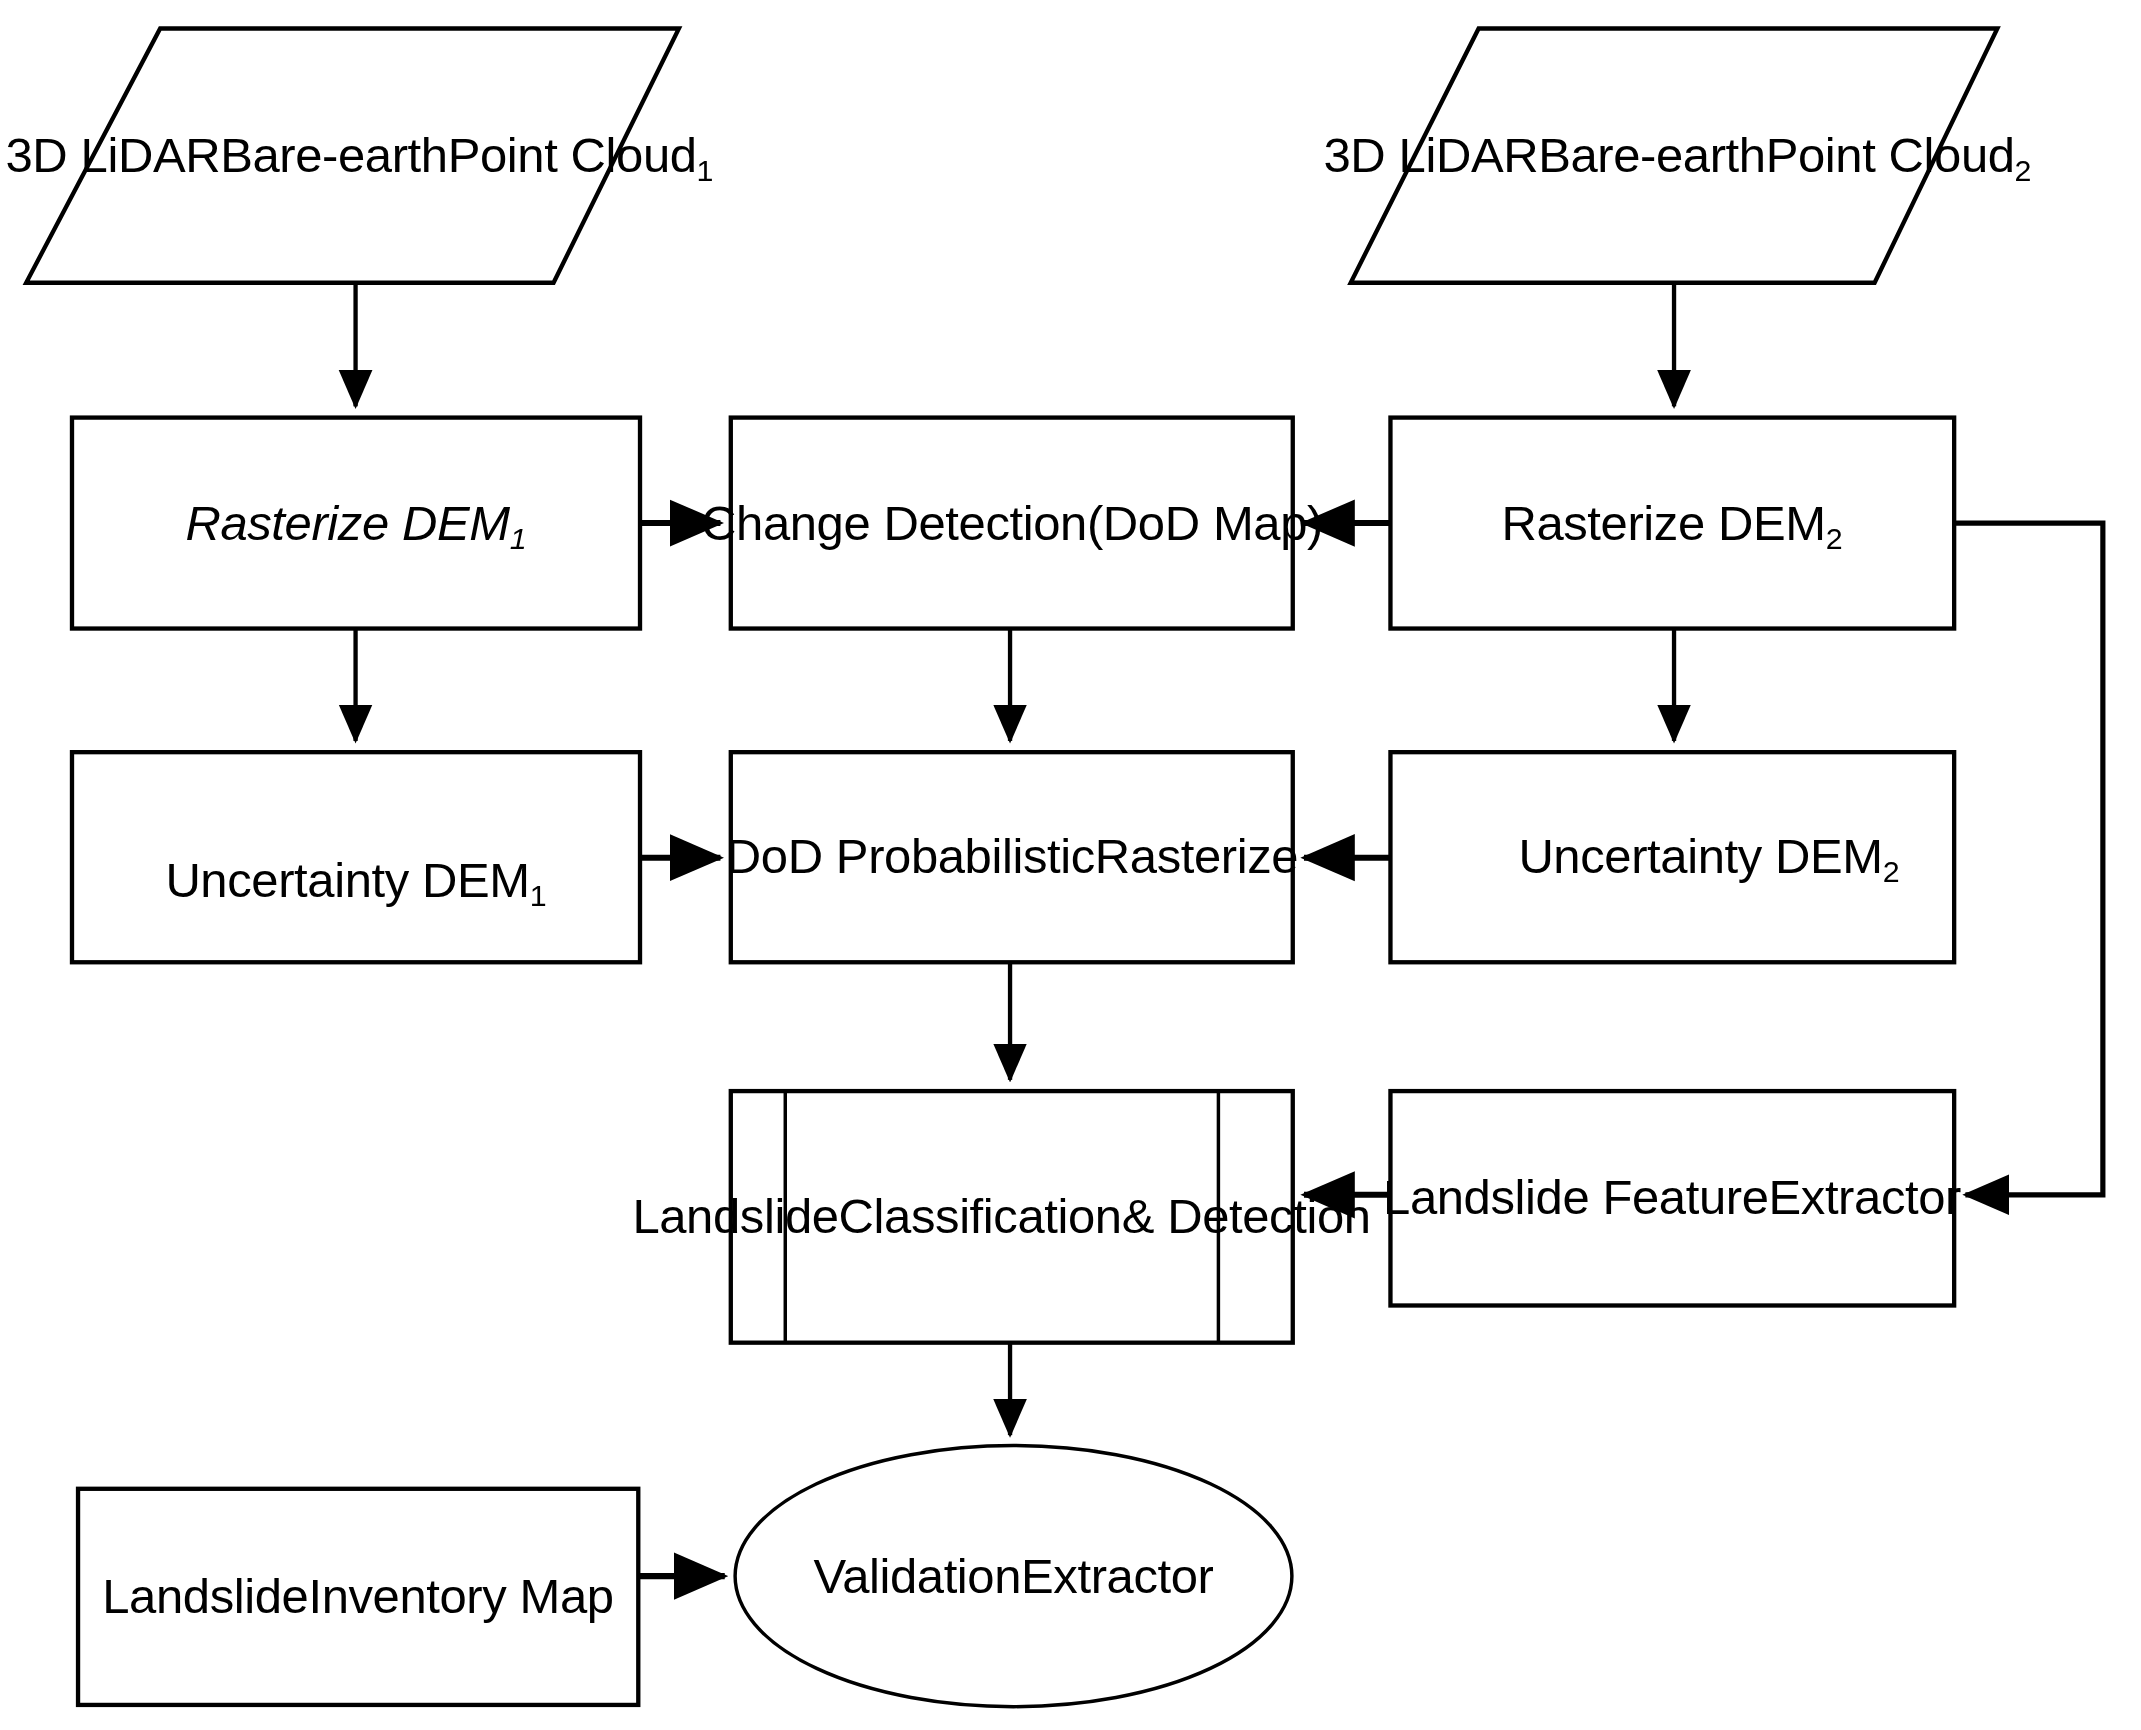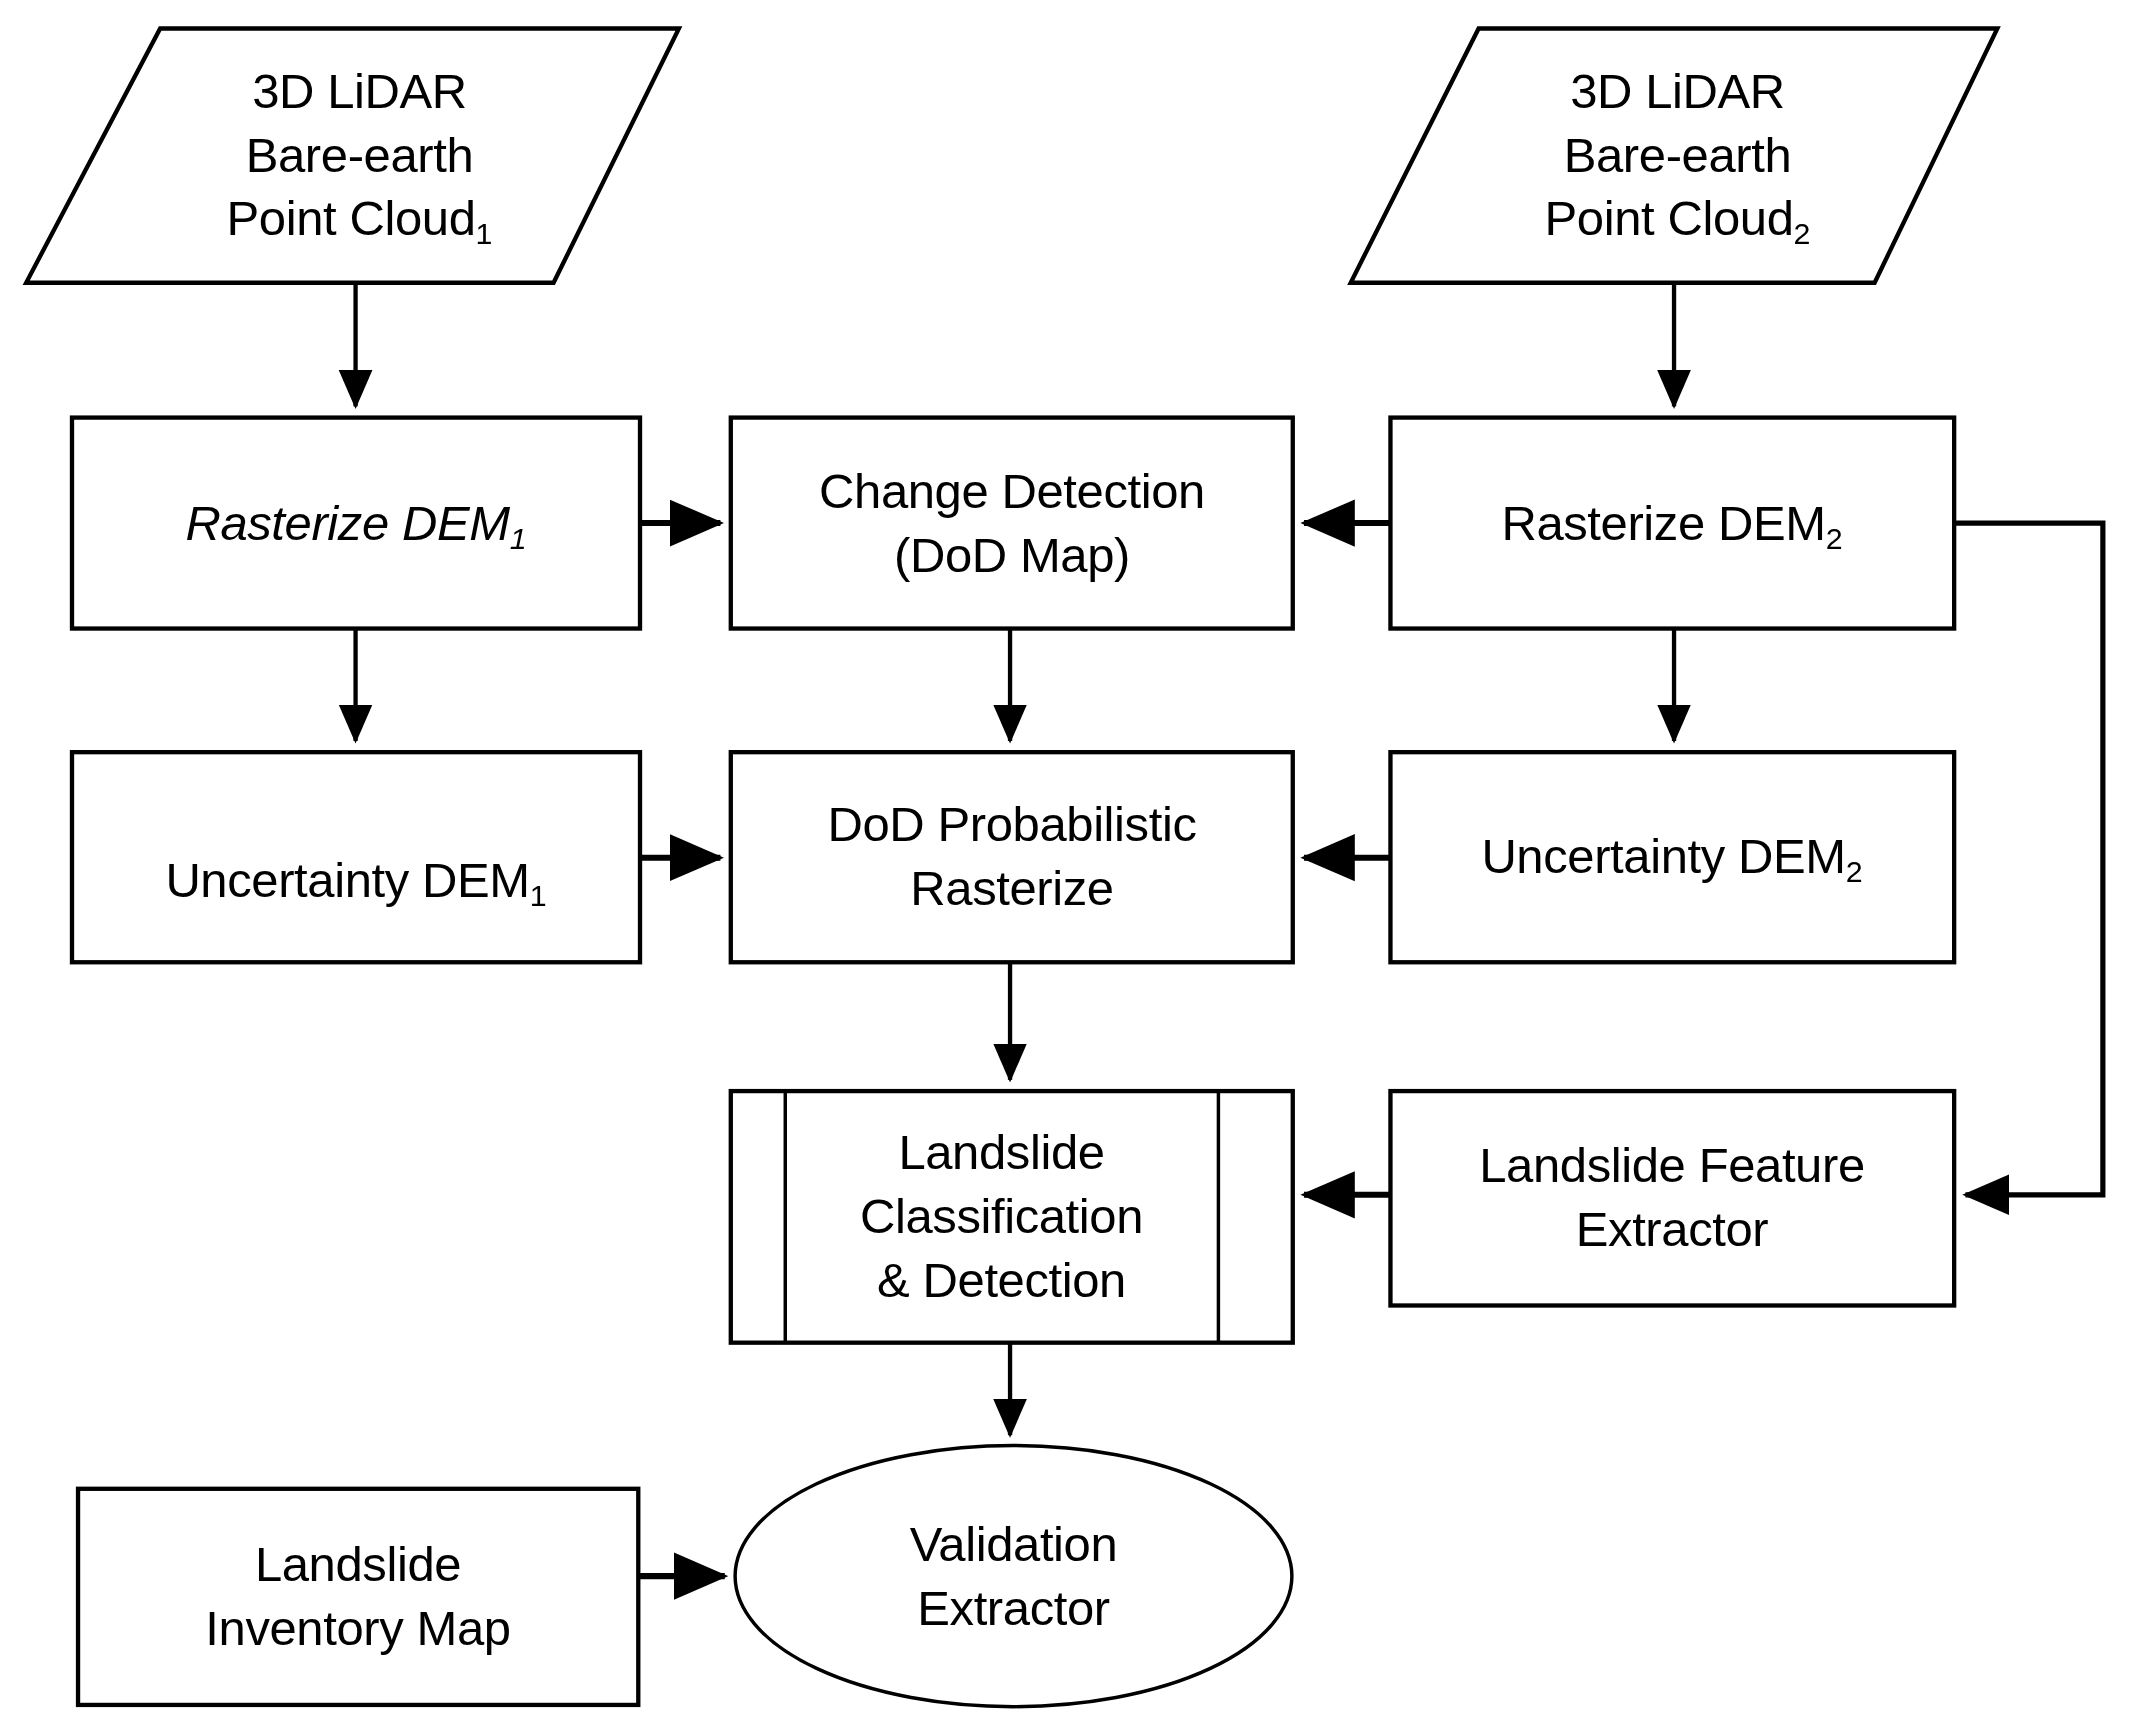--- a/index.html
+++ b/index.html
@@ -19,21 +19,20 @@
   #flow-svg {
     position: absolute;
     top: 0;
     left: 0;
     width: 2142px;
     height: 1730px;
   }
   .node-label {
     position: absolute;
     display: flex;
-    flex-direction: column;
     align-items: center;
     justify-content: center;
     text-align: center;
     color: #000000;
     font-family: "Liberation Sans", sans-serif;
     font-size: 49px;
     line-height: 1.30;
     letter-spacing: -0.4px;
     white-space: pre;
     pointer-events: none;
@@ -145,21 +144,21 @@
 
   <div class="node-label" style="left:72px; top:776px; width:568px; height:210px;">
     <span class="ln"><span>Uncertainty DEM</span><sub>1</sub></span>
   </div>
 
   <div class="node-label" style="left:731px; top:752px; width:562px; height:210px;text-align:right;">
     <span class="ln">DoD Probabilistic</span>
     <span class="ln">Rasterize</span>
   </div>
 
-  <div class="node-label" style="left:1390px; top:752px; width:564px; height:210px;">
+  <div class="node-label" style="left:1390px; top:752px; width:564px; height:210px;padding-left:37px;">
     <span class="ln"><span>Uncertainty DEM</span><sub>2</sub></span>
   </div>
 
   <div class="node-label" style="left:785px; top:1091px; width:433px; height:252px;">
     <span class="ln">Landslide</span>
     <span class="ln">Classification</span>
     <span class="ln">&amp; Detection</span>
   </div>
 
   <div class="node-label" style="left:1390px; top:1091px; width:564px; height:214px;text-align:right;">

